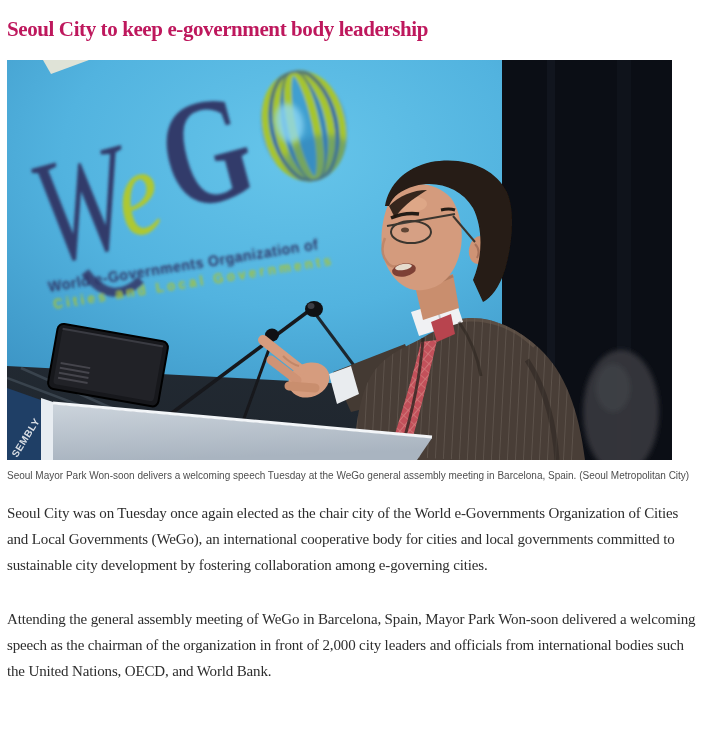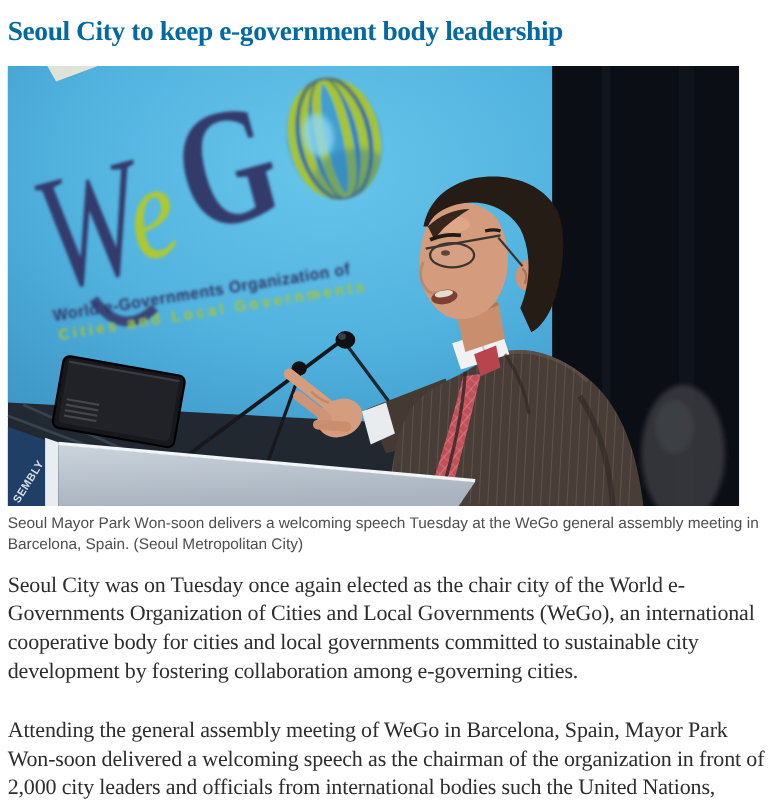--- a/index.html
+++ b/index.html
@@ -2,39 +2,39 @@
 <html><head>
 <meta charset="utf-8">
 <style>
   html,body{margin:0;padding:0;background:#ffffff;}
   body{width:704px;height:731px;overflow:hidden;font-family:"Liberation Sans",sans-serif;}
   .page{padding:6px 7px 0 7px;box-sizing:border-box;}
   h1.headline{
     margin:6px 0 0 0;
     font-family:"Liberation Serif",serif;
     font-weight:bold;
-    font-size:25px;
+    font-size:21px;
     line-height:34px;
     letter-spacing:-0.4px;
-    color:#0369a1;
+    color:#be185d;
   }
   figure.photo{margin:14px 0 0 0;padding:0;width:665px;}
   figure.photo svg{display:block;}
   figcaption.caption{
     margin-top:6px;
-    font-size:14px;
+    font-size:10px;
     line-height:19px;
     color:#4e4e4e;
     width:688px;
   }
   .article-body{width:689px;}
   .article-body p{
     margin:0;
     font-family:"Liberation Serif",serif;
-    font-size:20px;
+    font-size:15px;
     line-height:26px;
     letter-spacing:-0.15px;
     color:#2d2d2d;
   }
   .article-body p.p1{margin-top:15px;}
   .article-body p.p2{margin-top:28px;}
 </style>
 </head>
 <body>
 

